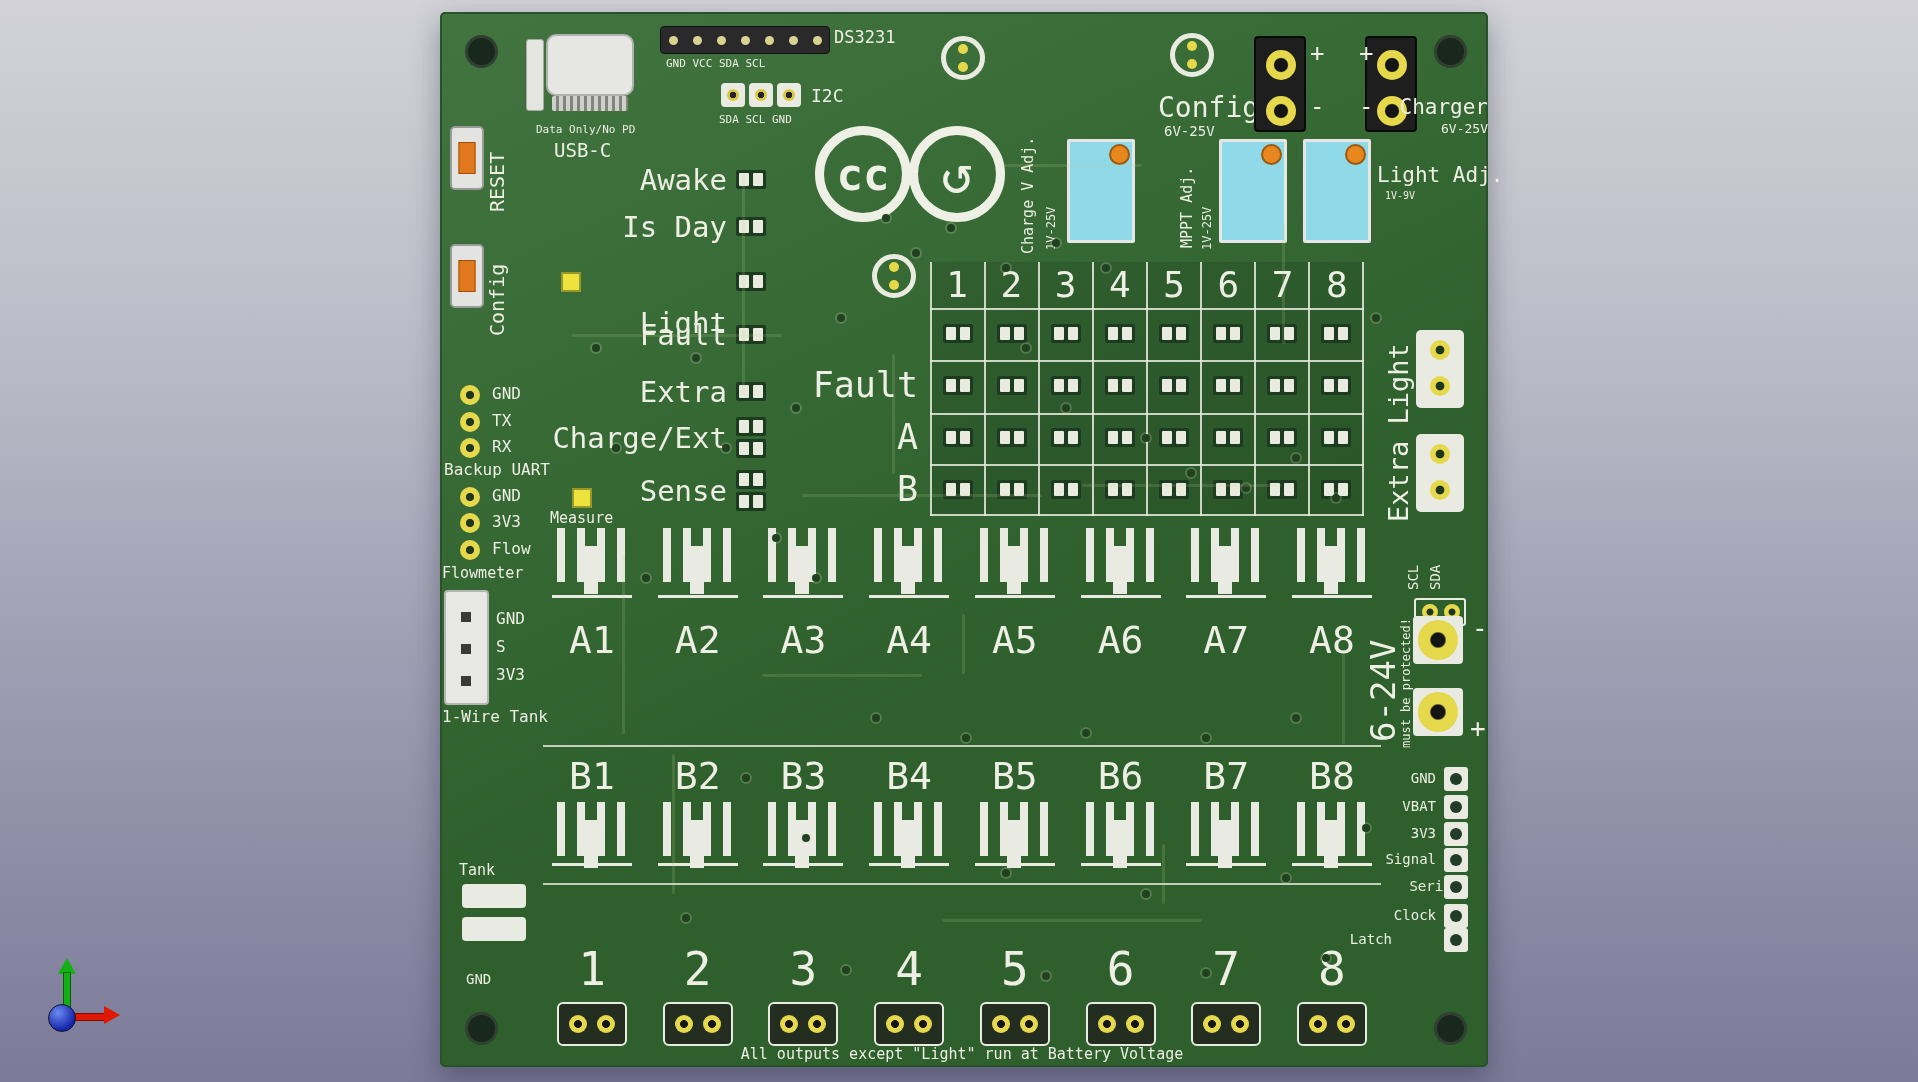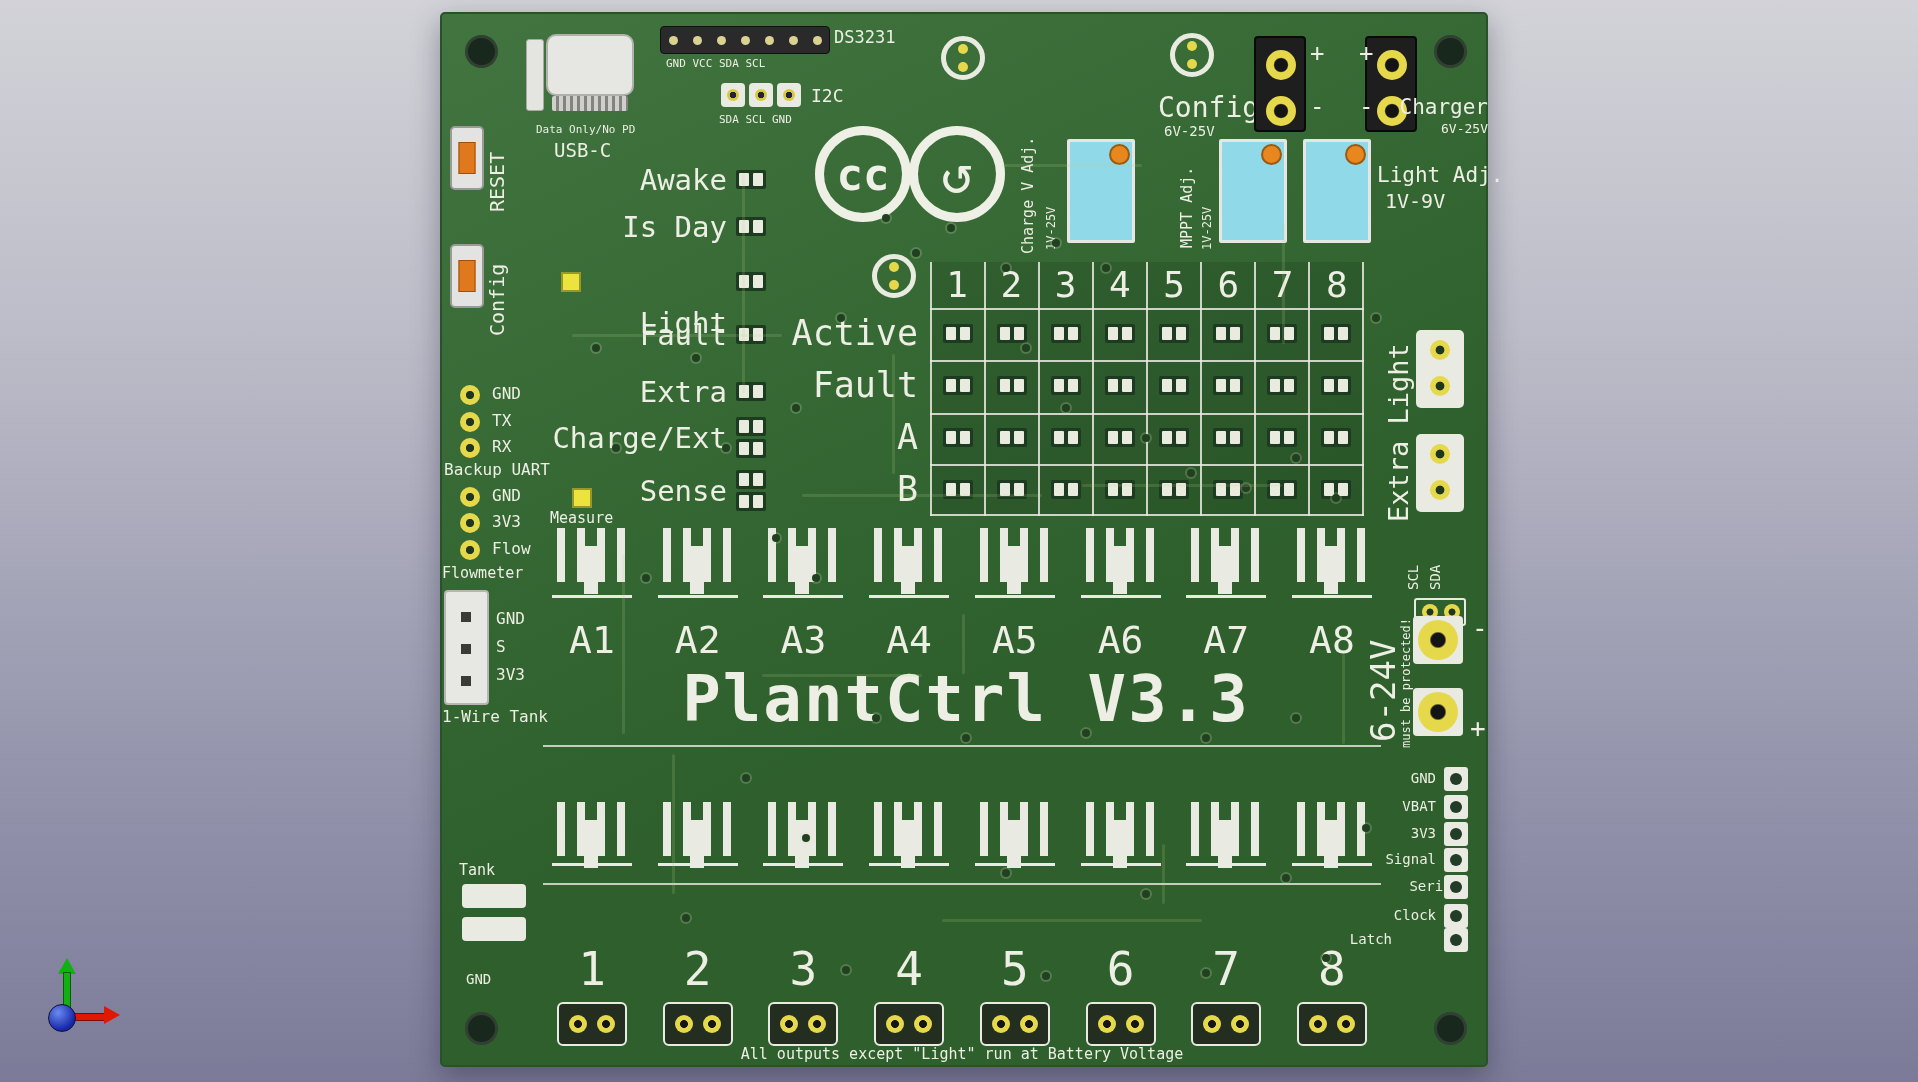--- a/index.html
+++ b/index.html
@@ -154,40 +154,39 @@
     <div class="t ra" style="left:962px;top:108px;width:84px;font-size:13px;">6V-25V</div>
 
     <div class="t v" style="left:578px;top:118px;height:122px;font-size:15px;">Charge V Adj.</div>
     <div class="t v" style="left:603px;top:136px;height:100px;font-size:12px;">1V-25V</div>
     <div class="pot" style="left:625px;top:125px;"></div>
     <div class="t v" style="left:737px;top:124px;height:110px;font-size:15px;">MPPT Adj.</div>
     <div class="t v" style="left:759px;top:136px;height:100px;font-size:12px;">1V-25V</div>
     <div class="pot" style="left:777px;top:125px;"></div>
     <div class="pot" style="left:861px;top:125px;"></div>
     <div class="t" style="left:935px;top:150px;font-size:21px;">Light Adj.</div>
-    <div class="t" style="left:943px;top:176px;font-size:20px;">1V-9V</div>
+    <div class="t" style="left:943px;top:176px;font-size:10px;">1V-9V</div>
 
     <div class="t ra" style="left:40px;top:150px;width:245px;font-size:29px;">Awake</div>
     <div class="t ra" style="left:40px;top:197px;width:245px;font-size:29px;">Is Day</div>
     <div class="t ra" style="left:40px;top:252px;width:245px;font-size:29px;margin-top:41px;">Light</div>
     <div class="t ra" style="left:40px;top:305px;width:245px;font-size:29px;">Fault</div>
     <div class="t ra" style="left:40px;top:362px;width:245px;font-size:29px;">Extra</div>
     <div class="t ra" style="left:40px;top:408px;width:245px;font-size:29px;">Charge/Ext</div>
     <div class="t ra" style="left:40px;top:461px;width:245px;font-size:29px;">Sense</div>
     <div class="led-pair" style="left:294px;top:156px;"></div>
     <div class="led-pair" style="left:294px;top:203px;"></div>
     <div class="led-pair" style="left:294px;top:258px;"></div>
     <div class="led-pair" style="left:294px;top:311px;"></div>
     <div class="led-pair" style="left:294px;top:368px;"></div>
     <div class="led-pair" style="left:294px;top:403px;"></div>
     <div class="led-pair" style="left:294px;top:425px;"></div>
     <div class="led-pair" style="left:294px;top:456px;"></div>
     <div class="led-pair" style="left:294px;top:478px;"></div>
 
-    <div class="t ra" style="left:236px;top:300px;width:240px;font-size:35px;">Active</div>
     <div class="t ra" style="left:236px;top:352px;width:240px;font-size:35px;">Fault</div>
     <div class="t ra" style="left:236px;top:404px;width:240px;font-size:35px;">A</div>
     <div class="t ra" style="left:236px;top:456px;width:240px;font-size:35px;">B</div>
     <div class="grid">
       <div class="grid-head">
         <span>1</span>
         <span>2</span>
         <span>3</span>
         <span>4</span>
         <span>5</span>
@@ -308,23 +307,32 @@
       <span>A1</span>
       <span>A2</span>
       <span>A3</span>
       <span>A4</span>
       <span>A5</span>
       <span>A6</span>
       <span>A7</span>
       <span>A8</span>
     </div>
 
-    <div class="t ctr" style="left:0;top:650px;width:1048px;font-size:64px;font-weight:bold;letter-spacing:2px;">PlantCtrl V3.3</div>
 
     <div class="sline" style="left:101px;top:731px;width:838px;"></div>
+    <div class="row-labels" style="left:115px;top:740px;width:810px;font-size:38px;">
+      <span>B1</span>
+      <span>B2</span>
+      <span>B3</span>
+      <span>B4</span>
+      <span>B5</span>
+      <span>B6</span>
+      <span>B7</span>
+      <span>B8</span>
+    </div>
     <div class="row-clusters" style="left:108px;top:786px;width:824px;height:80px;">
       <div class="cluster" style="height:78px;">
           <div class="pads"></div>
           <div class="mid"></div>
           <div class="base"></div>
         </div>
       <div class="cluster" style="height:78px;">
           <div class="pads"></div>
           <div class="mid"></div>
           <div class="base"></div>

